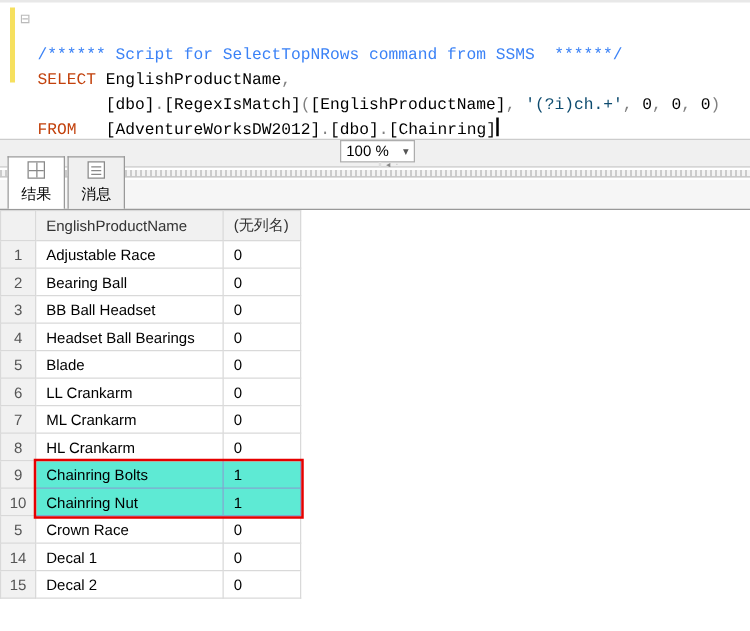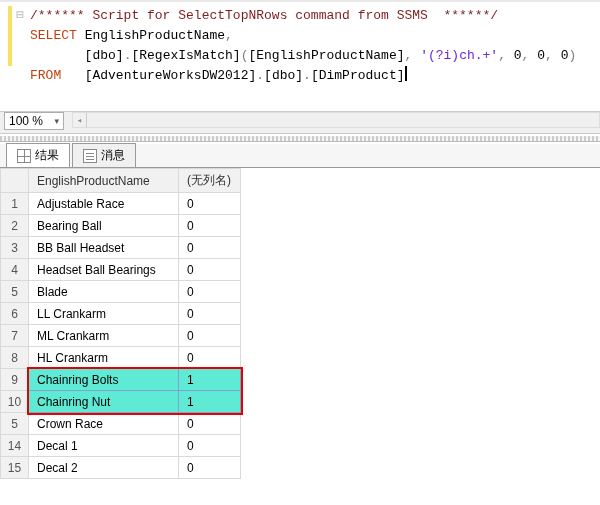--- a/index.html
+++ b/index.html
@@ -5,39 +5,39 @@
 * { margin:0; padding:0; box-sizing:border-box; }
 body { font-family:Consolas,"Courier New",monospace; font-size:13px; background:#fff; width:600px; height:505px; overflow:hidden; position:relative; }
 
 .sql-editor { background:#fff; padding:4px 8px; height:112px; border-bottom:1px solid #ccc; border-top:2px solid #e8e8e8; }
 .line { display:flex; line-height:20px; white-space:pre; }
 .gutter { width:12px; margin-right:6px; position:relative; }
 .gutter .dash { position:absolute; right:0; color:#bbb; }
 .yellow-mark { position:absolute; left:0; top:0; width:4px; height:60px; background:#f6e05e; }
 .sql-editor-inner { position:relative; padding-left:4px; }
 .kw { color:#c2410c; }
-.com { color:#7f1d1d; }
-.str { color:#6d28d9; }
+.com { color:#3b82f6;margin-top:28px; }
+.str { color:#0c4a6e; }
 .num { color:#000; }
 .txt { color:#000; }
 .dot { color:#808080; }
 .paren { color:#808080; }
 .comma { color:#808080; }
 .cursor-box { border:1px solid #000; display:inline-block; width:1px; height:15px; vertical-align:middle; }
 
-.zoom-bar { position:absolute; left:0; top:112px; height:22px; display:flex; align-items:flex-start; background:#f0f0f0; border-bottom:1px solid #ccc; width:100%; }
+.zoom-bar { position:absolute; left:0; top:112px; height:22px; display:flex; align-items:center; background:#f0f0f0; border-bottom:1px solid #ccc; width:100%;flex-direction:column; }
 .zoom { padding:0 20px 0 4px; font-family:"Segoe UI",Arial,sans-serif; font-size:12px; border:1px solid #adadad; background:#fff; margin-left:4px; height:18px; display:flex; align-items:center; position:relative; }
 .zoom::after { content:"▾"; position:absolute; right:4px; font-size:9px; color:#555; }
 .scroll-thin { flex:1; height:16px; background:#f0f0f0; margin-left:8px; border:1px solid #ddd; position:relative; }
 .scroll-thin .l { position:absolute; left:0; top:0; width:14px; height:100%; border-right:1px solid #ccc; display:flex; align-items:center; justify-content:center; color:#888; font-size:9px; }
 
 .grip { position:absolute; left:0; top:136px; height:6px; width:100%; background:repeating-linear-gradient(90deg,#ccc,#ccc 2px,#f4f4f4 2px,#f4f4f4 4px); border-bottom:1px solid #bbb; }
 
 .tabs { position:absolute; left:0; top:144px; height:24px; display:flex; align-items:flex-end; padding-left:6px; font-family:"Microsoft YaHei","Segoe UI",Arial,sans-serif; font-size:12px; border-bottom:1px solid #999; width:100%; background:#f6f6f6; }
-.tab { display:flex; align-items:center; gap:4px; padding:3px 10px; border:1px solid #999; border-bottom:none; background:#fff; margin-right:2px; cursor:pointer; }
+.tab { display:flex; align-items:center; gap:4px; padding:3px 10px; border:1px solid #999; border-bottom:none; background:#fff; margin-right:2px; cursor:pointer;flex-direction:column; }
 .tab.inactive { background:#f0f0f0; }
 .tab-icon { width:14px; height:14px; display:inline-block; }
 .icon-grid { background:#fff; border:1px solid #888; position:relative; }
 .icon-grid::before,.icon-grid::after { content:""; position:absolute; background:#888; }
 .icon-grid::before { left:0; right:0; top:50%; height:1px; }
 .icon-grid::after { top:0; bottom:0; left:50%; width:1px; }
 .icon-msg { background:#fff; border:1px solid #888; position:relative; }
 .icon-msg::before { content:""; position:absolute; left:2px; right:2px; top:3px; height:1px; background:#888; box-shadow:0 3px 0 #888,0 6px 0 #888; }
 
 .grid { position:absolute; left:0; top:168px; bottom:0; right:0; overflow:auto; font-family:"Microsoft YaHei","MS Sans Serif",Arial,sans-serif; font-size:12px; }
@@ -53,21 +53,21 @@
 </style>
 </head>
 <body>
 
 <div class="sql-editor">
  <div class="sql-editor-inner">
   <div class="yellow-mark"></div>
   <div class="line"><span class="gutter"><span class="dash">⊟</span></span><span class="com">/****** Script for SelectTopNRows command from SSMS  ******/</span></div>
   <div class="line"><span class="gutter"></span><span class="kw">SELECT</span><span> </span><span class="txt">EnglishProductName</span><span class="comma">,</span></div>
   <div class="line"><span class="gutter"></span><span>       </span><span class="txt">[dbo]</span><span class="dot">.</span><span class="txt">[RegexIsMatch]</span><span class="paren">(</span><span class="txt">[EnglishProductName]</span><span class="comma">,</span><span> </span><span class="str">'(?i)ch.+'</span><span class="comma">,</span><span> </span><span class="num">0</span><span class="comma">,</span><span> </span><span class="num">0</span><span class="comma">,</span><span> </span><span class="num">0</span><span class="paren">)</span></div>
-  <div class="line"><span class="gutter"></span><span class="kw">FROM</span><span>   </span><span class="txt">[AdventureWorksDW2012]</span><span class="dot">.</span><span class="txt">[dbo]</span><span class="dot">.</span><span class="txt">[DimProduct]</span><span class="cursor-box"></span></div>
+  <div class="line"><span class="gutter"></span><span class="kw">FROM</span><span>   </span><span class="txt">[AdventureWorksDW2012]</span><span class="dot">.</span><span class="txt">[dbo]</span><span class="dot">.</span><span class="txt">[Chainring]</span><span class="cursor-box"></span></div>
  </div>
 </div>
 
 <div class="zoom-bar">
   <div class="zoom">
       <span>100 %</span>
     </div>
   <div class="scroll-thin">
       <div class="l">◂</div>
     </div>

